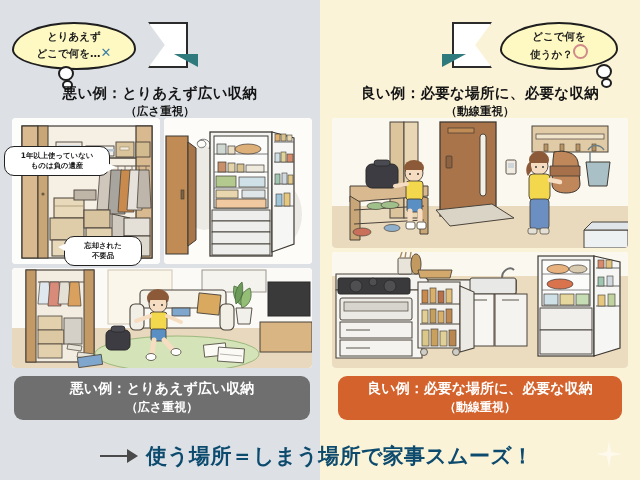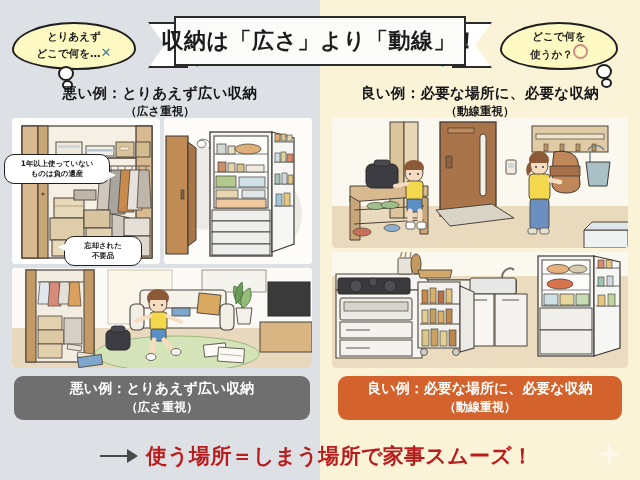--- a/index.html
+++ b/index.html
@@ -68,29 +68,29 @@
   .cap .c2{font-size:12px;font-weight:bold;margin-top:1px;white-space:nowrap;}
   .cap-left{left:14px;top:376px;width:296px;height:44px;background:#6f6f6f;}
   .cap-right{left:338px;top:376px;width:284px;height:44px;background:#d4622c;}
 
   
   .concl{position:absolute;left:100px;top:436px;height:40px;display:flex;align-items:center;gap:8px;}
   .arrow{width:38px;height:14px;position:relative;}
   .arrow .shaft{position:absolute;left:0;top:6px;width:32px;height:2.4px;background:#4a4a4a;}
   .arrow .hd{position:absolute;right:0;top:0;width:0;height:0;
       border-left:11px solid #4a4a4a;border-top:7px solid transparent;border-bottom:7px solid transparent;}
-  .concl .txt{font-size:21px;font-weight:bold;color:#b91c1c;white-space:nowrap;letter-spacing:.3px;font-family:Liberation Mono, monospace;}
+  .concl .txt{font-size:21px;font-weight:bold;color:#0c4a6e;white-space:nowrap;letter-spacing:.3px;font-family:Liberation Mono, monospace;}
   .sparkle{position:absolute;left:596px;top:441px;width:26px;height:26px;background:#fff;opacity:.55;
      clip-path:polygon(50% 0,58% 42%,100% 50%,58% 58%,50% 100%,42% 58%,0 50%,42% 42%);}
 
   
   .callout{position:absolute;background:#fff;border:1.6px solid #222;border-radius:10px;
      display:flex;align-items:center;justify-content:center;text-align:center;}
   .callout .t{font-size:7.4px;font-weight:bold;color:#1a1a1a;line-height:1.3;white-space:nowrap;}
-  .co1{left:4px;top:154px;width:104px;height:28px;}
+  .co1{left:4px;top:146px;width:104px;height:28px;}
   .co1:after{content:"";position:absolute;right:-7px;top:16px;width:0;height:0;
      border-left:9px solid #fff;border-top:4px solid transparent;border-bottom:5px solid transparent;}
   .co2{left:64px;top:236px;width:76px;height:28px;}
   .co2:after{content:"";position:absolute;left:-7px;top:6px;width:0;height:0;
      border-right:9px solid #fff;border-top:4px solid transparent;border-bottom:5px solid transparent;}
 
   
   .sv{position:absolute;inset:0;width:100%;height:100%;}
 </style>
 </head>
@@ -99,23 +99,20 @@
 <div id="stage">
 
   <div class="bg-left"></div>
   <div class="bg-right"></div>
 
   <div class="banner">
     <div class="tail l"></div>
     <div class="tail r"></div>
     <div class="shadow l"></div>
     <div class="shadow r"></div>
-    <div class="plate">
-      <span>収納は「広さ」より「動線」！</span>
-    </div>
   </div>
 
   <div class="bubble cloud b-left">
     <div class="txt">
       <span>とりあえず</span><br>
       <span>どこで何を…</span><span class="mark-x">✕</span>
     </div>
   </div>
   <div class="dot b-left-dot"></div>
   <div class="dot b-left-dot2"></div>

